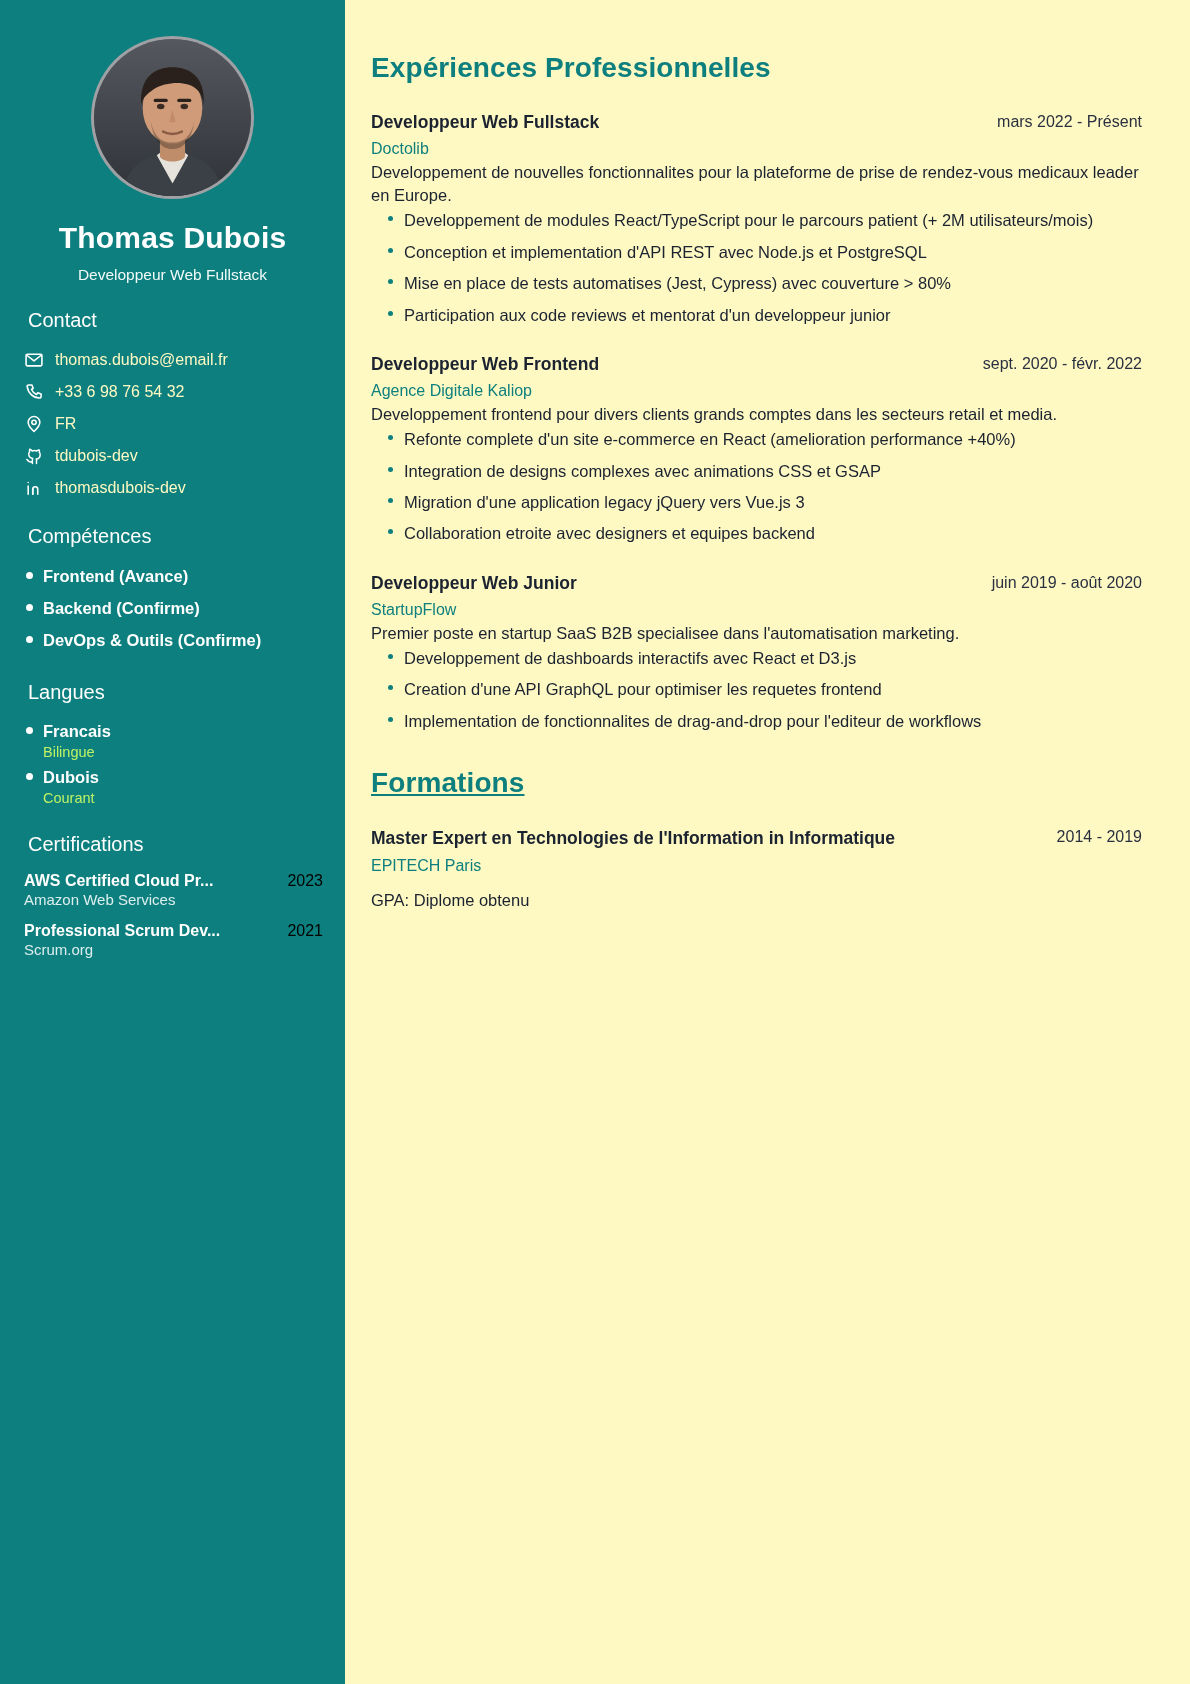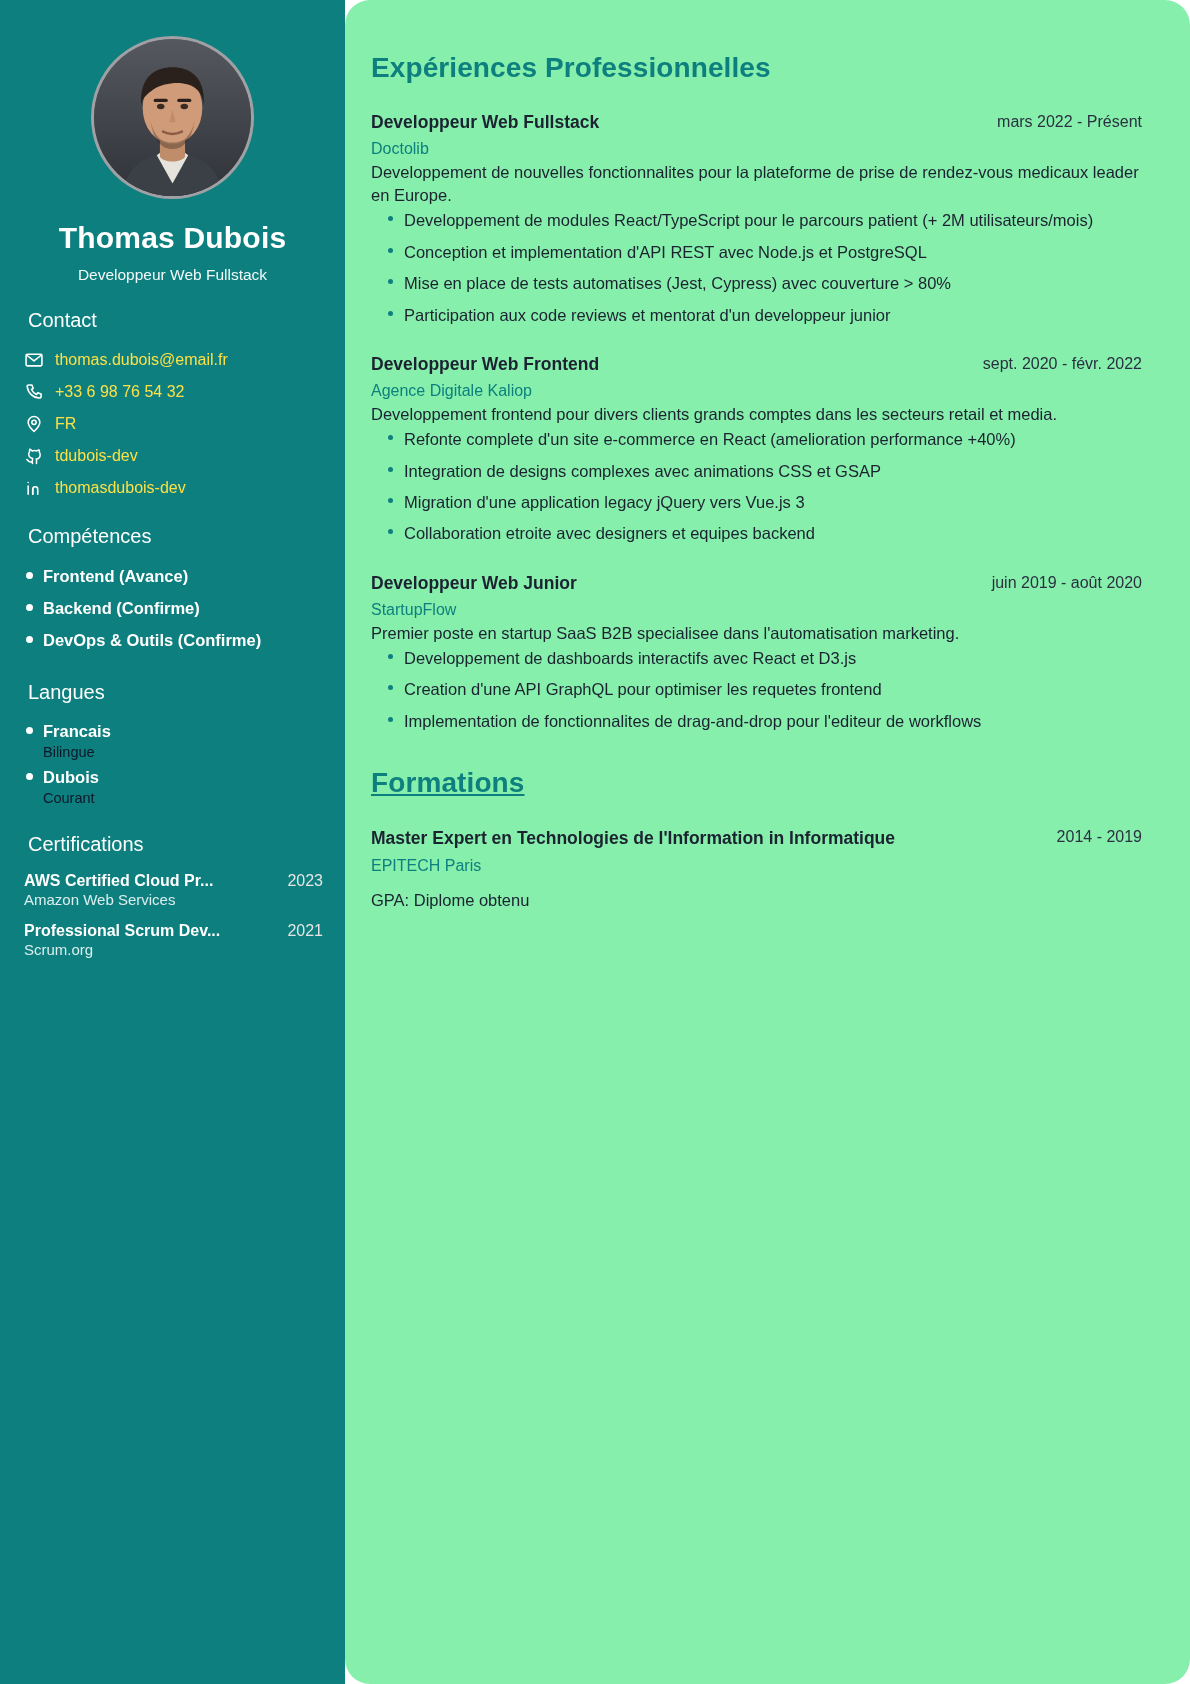--- a/index.html
+++ b/index.html
@@ -41,52 +41,51 @@
   .sb-head {
     font-size:20px; font-weight:normal; margin-top:24px; margin-bottom:12px;
     padding-left:6px; line-height:1.2;
   }
   .sb-head.tight { margin-top:20px; }
 
   .contact-list { list-style:none; }
   .contact-row {
     display:flex; align-items:center; gap:11px;
     font-size:16px; line-height:1.1; padding:6px 0 6px 2px;
-    color:#fde047;
+    color:#fef9c3;
   }
   .contact-row .ic { width:20px; height:20px; flex:0 0 20px; display:block; }
   .contact-row .ic svg { display:block; width:20px; height:20px; }
 
   .bullet-list { list-style:none; margin-top:2px; }
   .bullet-row {
     display:flex; align-items:baseline; gap:10px;
     font-size:16.5px; font-weight:bold; line-height:1.35;
     padding:5px 0 5px 4px;
   }
   .dot {
     width:7px; height:7px; border-radius:50%; background:#fff;
     flex:0 0 7px; position:relative; top:-3px;
   }
 
   .lang-item { padding:6px 0 2px 4px; }
   .lang-name { display:flex; align-items:baseline; gap:10px; font-size:16.5px; font-weight:bold; }
-  .lang-level { font-size:14.5px; color:#0f172a; margin-left:17px; margin-top:3px; font-weight:400; }
+  .lang-level { font-size:14.5px; color:#bef264; margin-left:17px; margin-top:3px; font-weight:400; }
 
   .cert-item { padding:4px 0 10px 2px; }
   .cert-top { display:flex; justify-content:space-between; align-items:baseline; gap:23px; }
   .cert-name { font-size:16px; font-weight:bold; white-space:nowrap; }
-  .cert-year { font-size:16px; color:#e5e5e5; font-weight:400; }
+  .cert-year { font-size:16px; color:#000000; font-weight:400; }
   .cert-issuer { font-size:15px; color:#dcefee; margin-top:1px; font-weight:400; }
 
   
   .main {
-    flex:1; background:#86efac;
+    flex:1; background:#fef9c3;
     padding:52px 48px 0 26px;
     position:relative;
-    border-radius:25px;
   }
   .sec-title {
     color:#0d7f7e; font-size:28px; font-weight:bold;
     letter-spacing:.1px; margin-bottom:27px;
   }
   .sec-title.second { margin-top:34px;text-decoration:underline; }
 
   .entry { margin-bottom:26px; }
   .entry-head { display:flex; justify-content:space-between; align-items:flex-start; gap:16px; }
   .entry-title { font-size:17.5px; font-weight:bold; color:#1b2230; line-height:1.35; }

